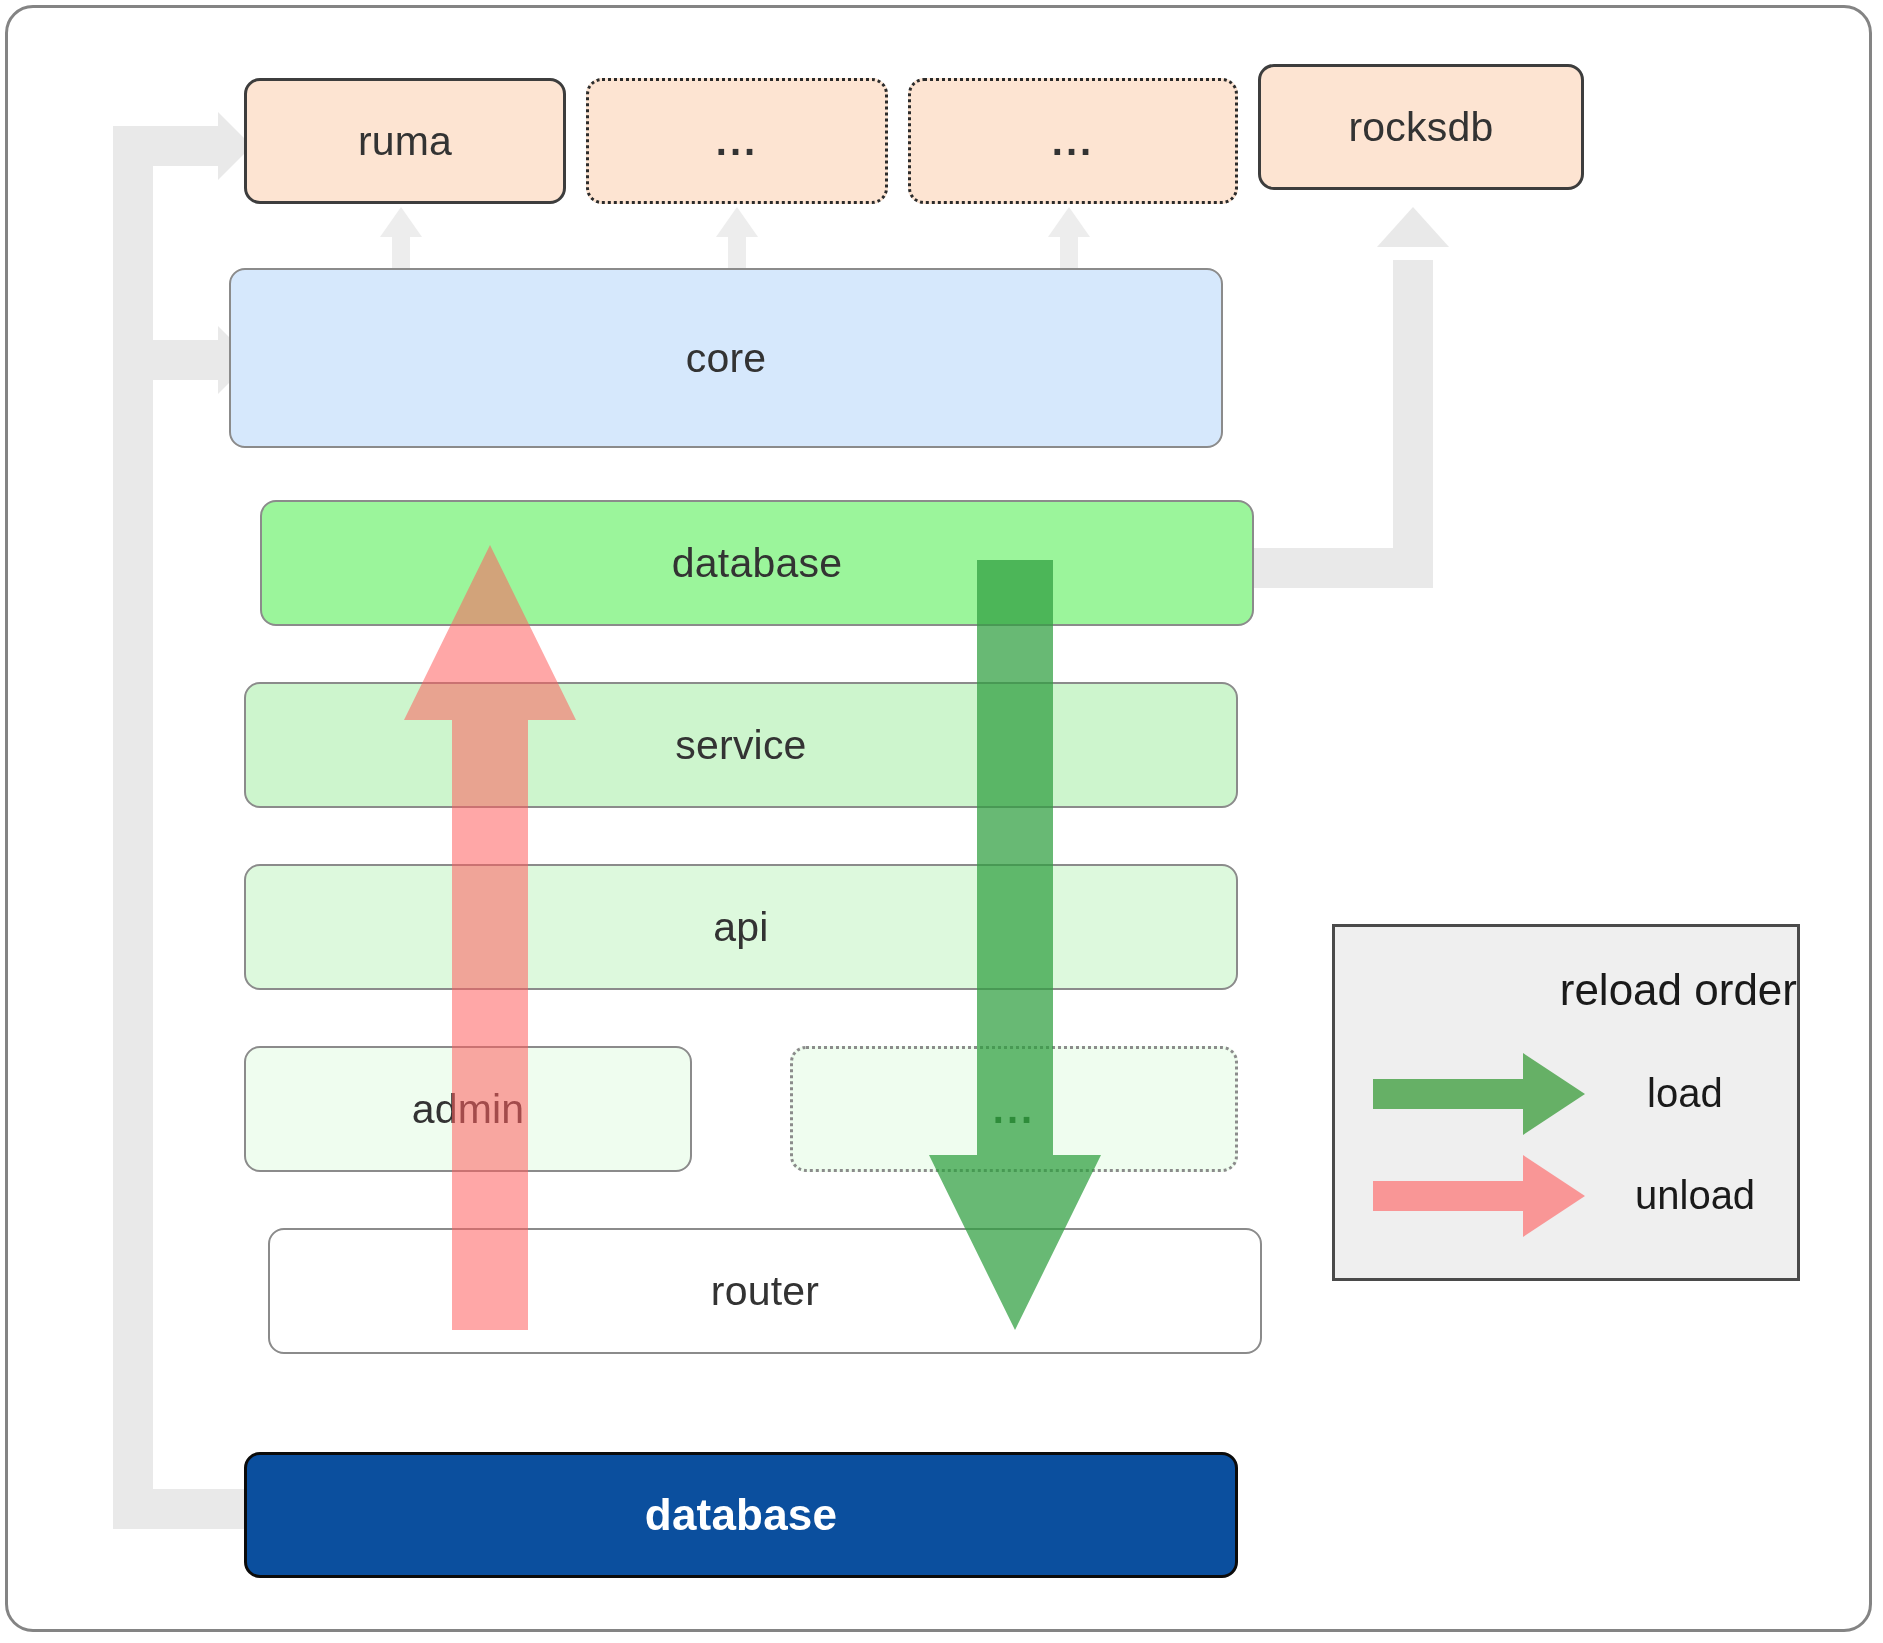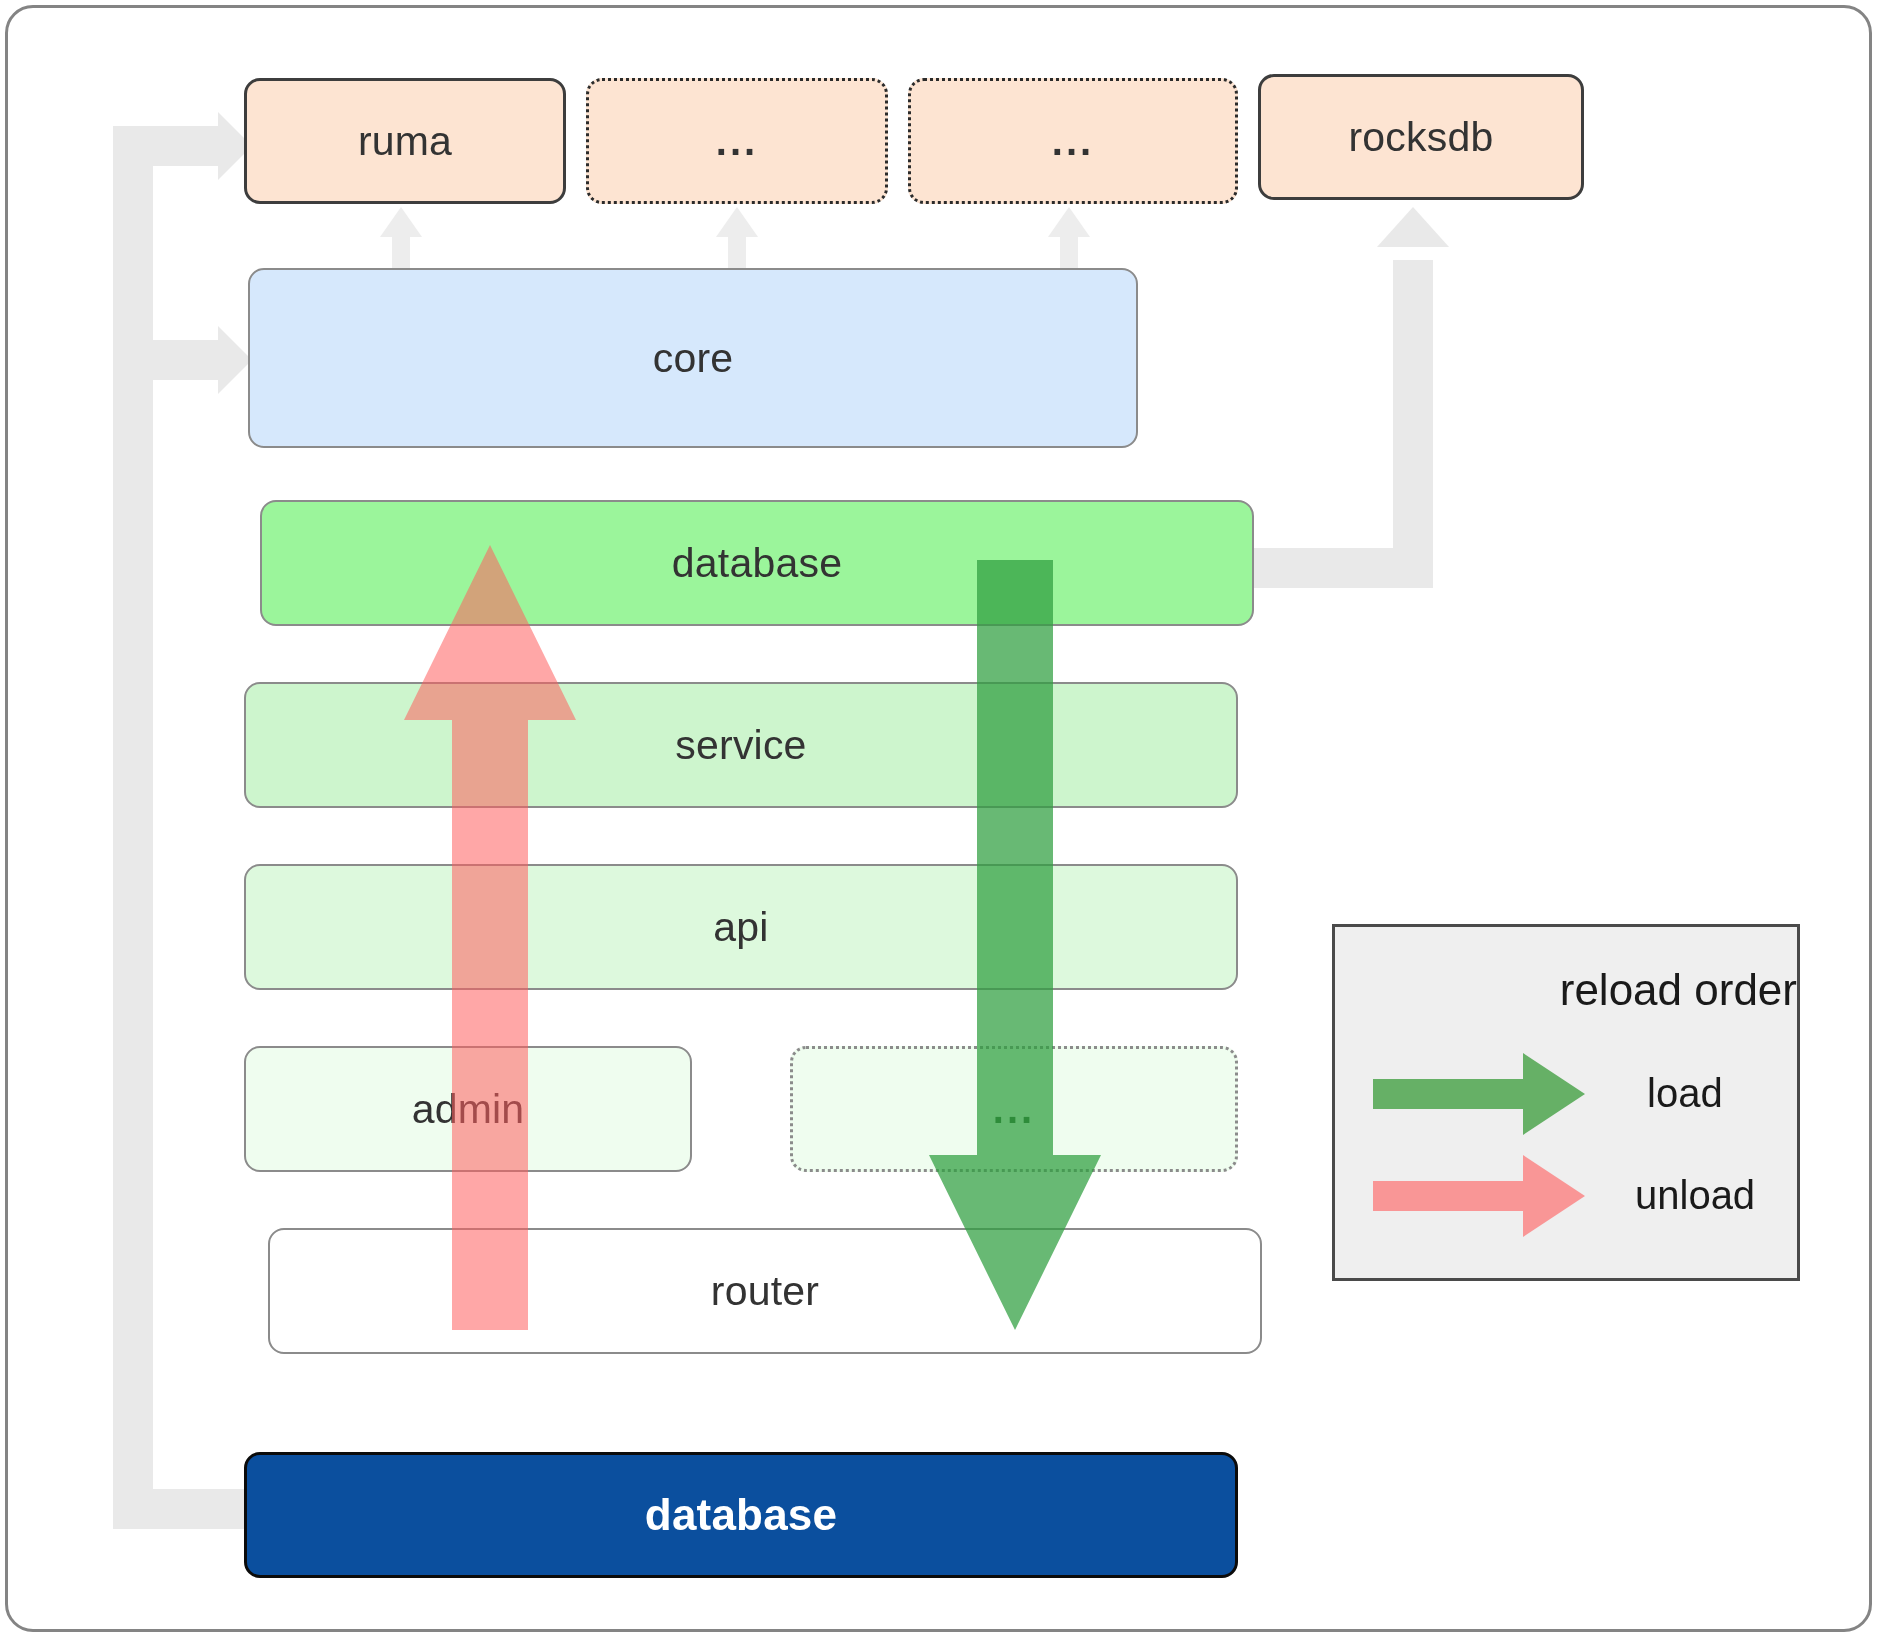--- a/index.html
+++ b/index.html
@@ -192,25 +192,25 @@
   </div>
 
   <div class="node crate dotted ellip" style="left:586px; top:78px; width:302px; height:126px;">
     <span class="lbl">...</span>
   </div>
 
   <div class="node crate dotted ellip" style="left:908px; top:78px; width:330px; height:126px;">
     <span class="lbl">...</span>
   </div>
 
-  <div class="node crate" style="left:1258px; top:74px; width:326px; height:126px;">
+  <div class="node crate" style="left:1258px; top:64px; width:326px; height:126px;">
     <span class="lbl">rocksdb</span>
   </div>
 
-  <div class="node core-box" style="left:248px; top:268px; width:890px; height:180px;">
+  <div class="node core-box" style="left:229px; top:268px; width:994px; height:180px;">
     <span class="lbl">core</span>
   </div>
 
   <div class="node layer l-database" style="left:260px; top:500px; width:994px; height:126px;">
     <span class="lbl">database</span>
   </div>
 
   <div class="node layer l-service" style="left:244px; top:682px; width:994px; height:126px;">
     <span class="lbl">service</span>
   </div>

